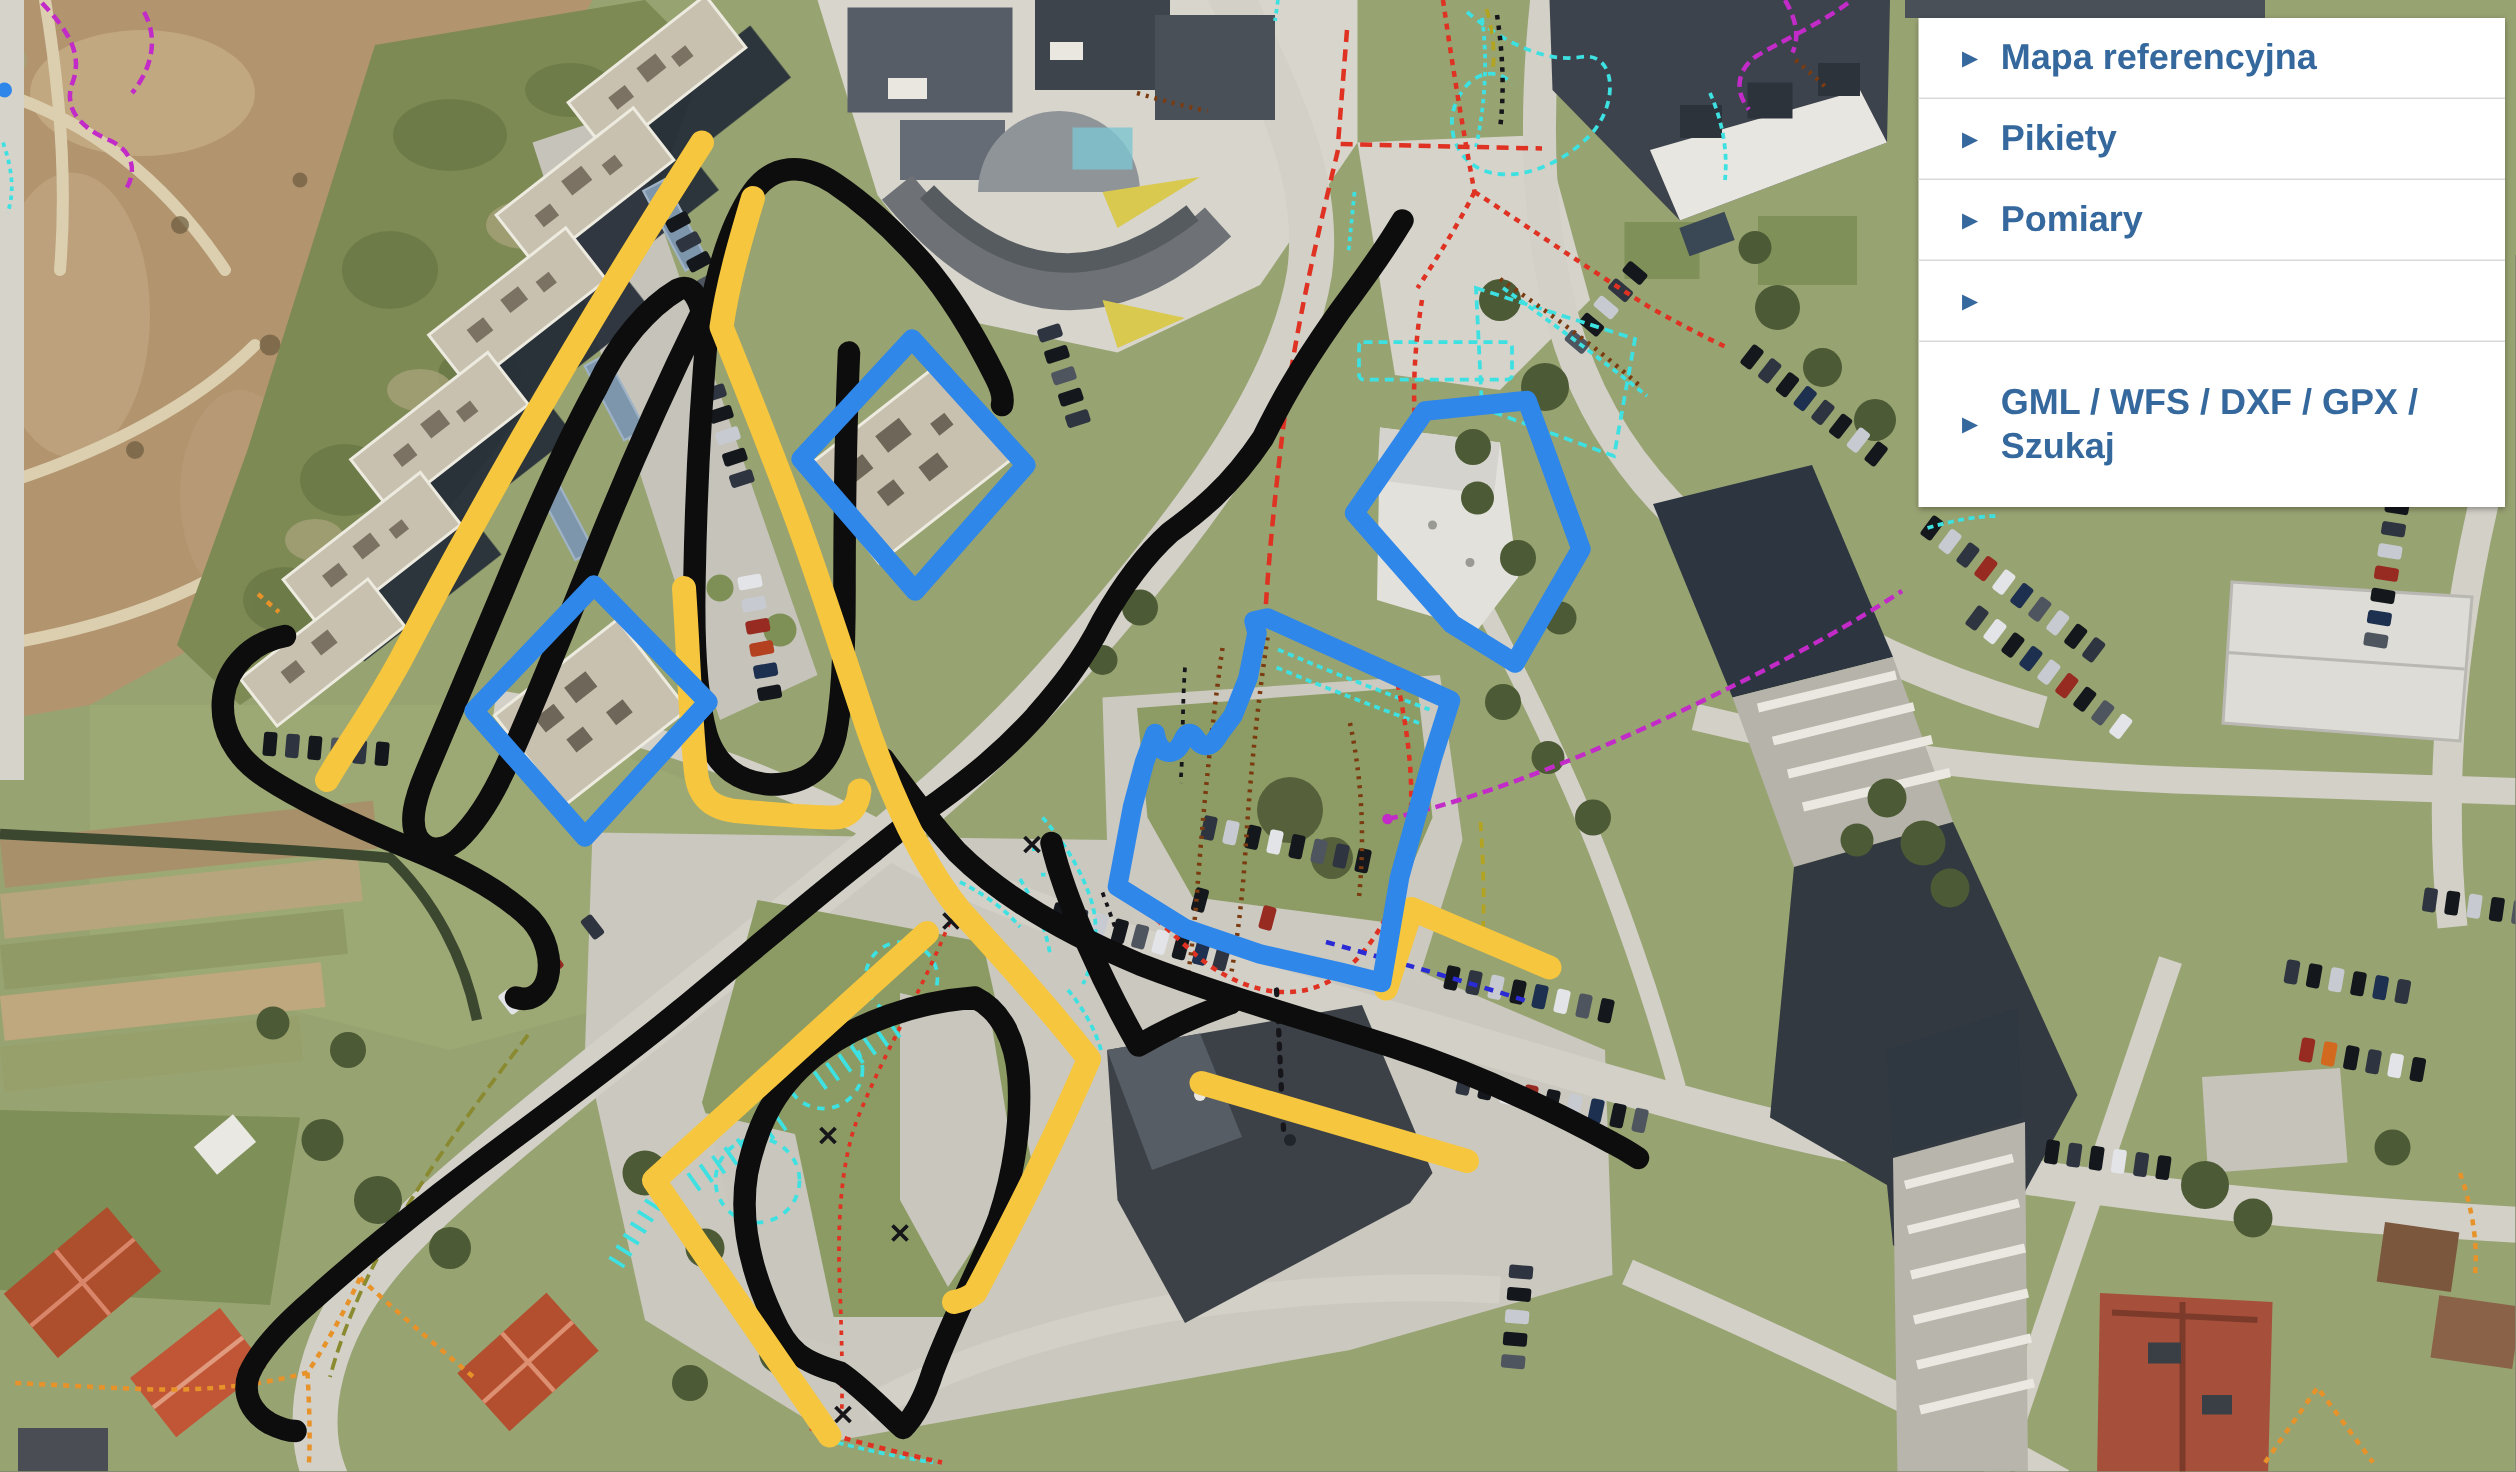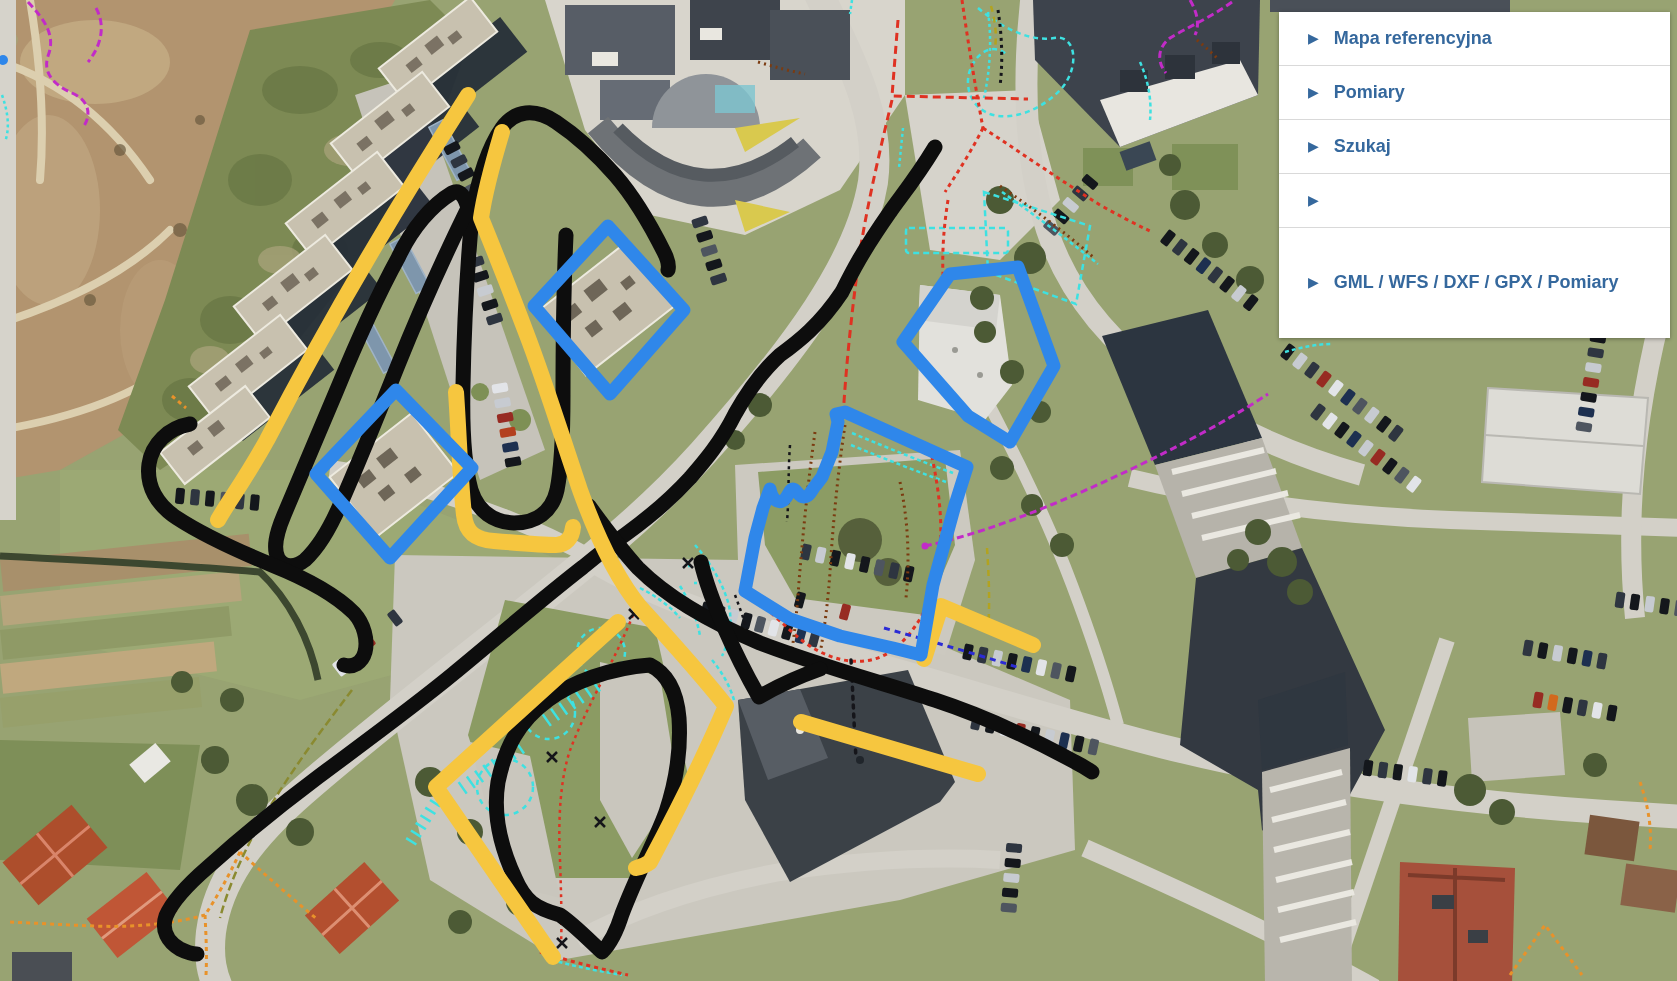--- a/index.html
+++ b/index.html
@@ -7,21 +7,21 @@
     font-family:"Liberation Sans",sans-serif;background:#98A372;}
   #map-svg{position:absolute;left:0;top:0;width:1677px;height:981px;display:block;}
   .panel{position:absolute;left:1279px;top:12px;width:391px;height:326px;
     background:#fff;box-shadow:0 1px 4px rgba(0,0,0,.35);
     display:flex;flex-direction:column;z-index:5;}
   .panel-item{display:flex;align-items:center;gap:15px;
     padding:0 14px 0 29px;border-bottom:1px solid #d9d9d9;
     flex:0 0 54px;box-sizing:border-box;cursor:pointer;}
   .panel-item:last-child{border-bottom:none;flex:1 1 auto;}
   .arrow{color:#35689D;font-size:14px;flex:0 0 auto;transform:translateY(-1px);}
-  .plabel{color:#35689D;font-size:18px;font-weight:bold;line-height:1.22;}
+  .plabel{color:#35689D;font-size:24px;font-weight:bold;line-height:1.22;}
 </style>
 </head>
 <body>
 
 <div id="screen">
 
 <svg id="map-svg" viewBox="0 0 1677 981">
   <defs>
     <g id="car">
           <rect x="-4.5" y="-8" width="9" height="16" rx="2"></rect>
@@ -596,28 +596,28 @@
   </g>
 </svg>
 
   <div class="panel">
     <div class="panel-item">
       <span class="arrow">▶</span>
       <span class="plabel">Mapa referencyjna</span>
     </div>
     <div class="panel-item">
       <span class="arrow">▶</span>
-      <span class="plabel">Pomiary</span>
+      <span class="plabel">Pikiety</span>
     </div>
     <div class="panel-item">
       <span class="arrow">▶</span>
-      <span class="plabel">Szukaj</span>
+      <span class="plabel">Pomiary</span>
     </div>
     <div class="panel-item">
       <span class="arrow">▶</span>
     </div>
     <div class="panel-item">
       <span class="arrow">▶</span>
-      <span class="plabel">GML / WFS / DXF / GPX / Pomiary</span>
+      <span class="plabel">GML / WFS / DXF / GPX / Szukaj</span>
     </div>
   </div>
 
 </div>
 
 </body></html>

